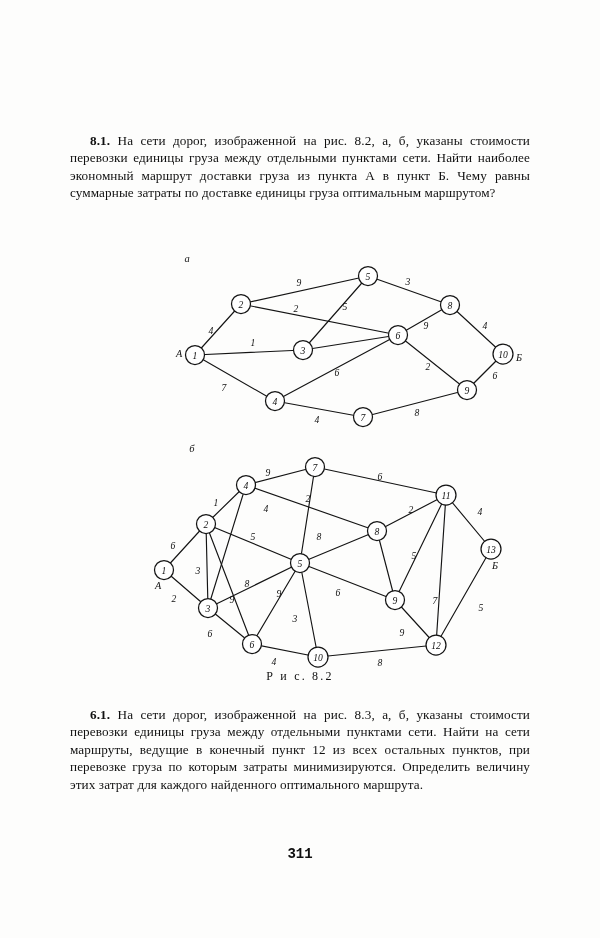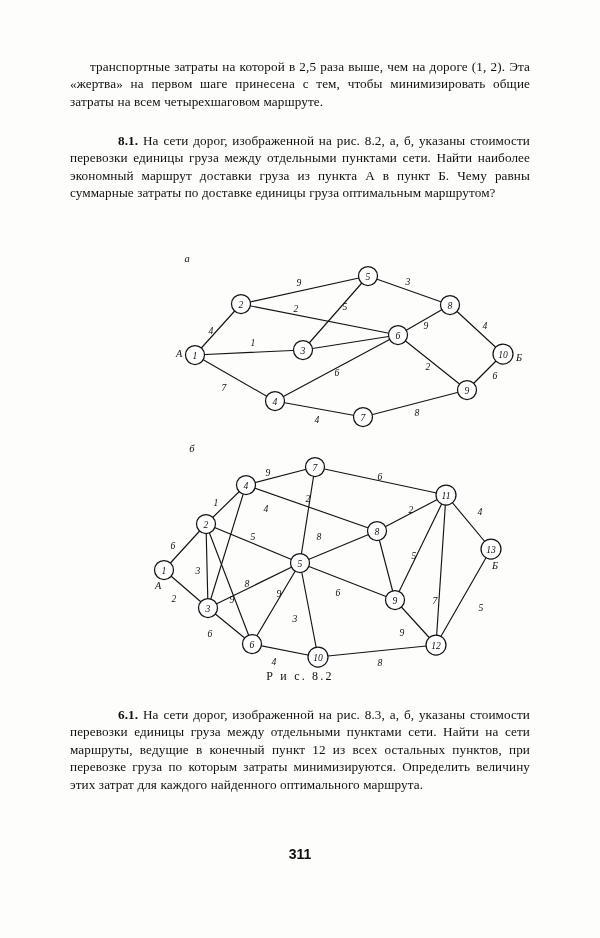--- a/index.html
+++ b/index.html
@@ -29,21 +29,21 @@
     font-size: 13.2px;
     line-height: 17.4px;
     text-align: justify;
     text-justify: inter-word;
     letter-spacing: 0.1px;
   }
   #para-intro { top: 58px; }
   #para-81 { top: 132px; }
   #para-82 { top: 706px; }
   .indent { text-indent: 20px; }
-  .bold { font-weight: bold; margin-left: 28px; }
+  .bold { font-weight: bold; }
   .figure-wrap {
     position: absolute;
     left: 0;
     width: 600px;
   }
   #figure-a { top: 248px; height: 185px; }
   #figure-b { top: 436px; height: 235px; }
   #fig-caption {
     position: absolute;
     top: 669px;
@@ -52,21 +52,21 @@
     text-align: center;
     font-size: 12px;
     letter-spacing: 2.2px;
   }
   #page-number {
     position: absolute;
     top: 846px;
     left: 0;
     width: 600px;
     text-align: center;
-    font-family: Liberation Sans, sans-serif;
+    font-family: Liberation Mono, monospace;
     font-weight: bold;
     font-size: 14px;
   }
   svg { display: block; }
   .edge {
     stroke: #141414;
     stroke-width: 1.15;
     fill: none;
     stroke-linecap: round;
   }
@@ -106,23 +106,20 @@
     fill: #101010;
     text-anchor: middle;
     dominant-baseline: central;
   }
 </style>
 </head>
 <body>
 
 <div id="page">
 
-  <div class="text-col indent" id="para-intro">
-    <span>транспортные затраты на которой в 2,5 раза выше, чем на дороге (1, 2). Эта «жертва» на первом шаге принесена с тем, чтобы минимизировать общие затраты на всем четырехшаговом маршруте.</span>
-  </div>
 
   <div class="text-col indent" id="para-81">
     <span class="bold">8.1.</span>
     <span>На сети дорог, изображенной на рис. 8.2, а, б, указаны стоимости перевозки единицы груза между отдельными пунктами сети. Найти наиболее экономный маршрут доставки груза из пункта А в пункт Б. Чему равны суммарные затраты по доставке единицы груза оптимальным маршрутом?</span>
   </div>
 
   <div class="figure-wrap" id="figure-a">
     <svg width="600" height="185" viewBox="0 0 600 185">
       <g transform="translate(165,14)">
         <text class="panel-letter" x="22" y="-4">а</text>

